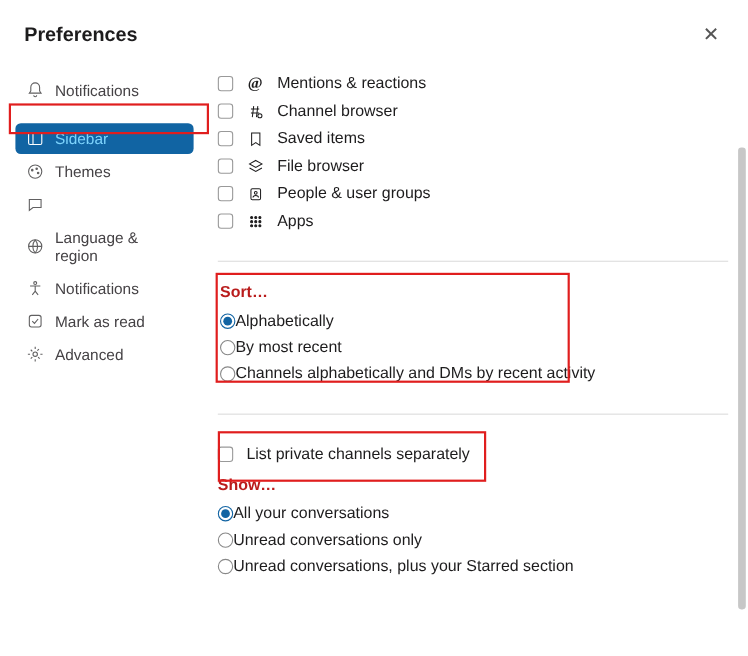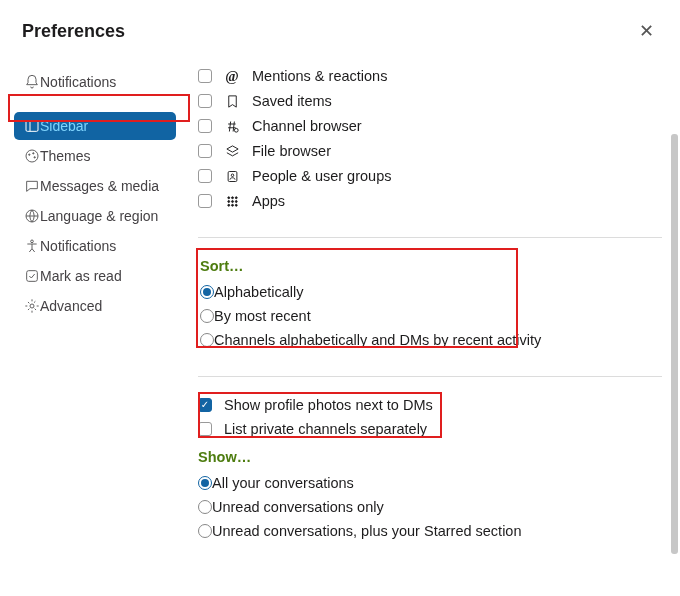--- a/index.html
+++ b/index.html
@@ -44,20 +44,21 @@
     overflow: hidden;
   }
   .nav {
     width: 184px;
     padding: 12px 8px 0 14px;
     flex-shrink: 0;
   }
   .nav-item {
     display: flex;
     align-items: center;
+    gap: 10px;
     padding: 6px 10px;
     border-radius: 5px;
     cursor: pointer;
     color: #454245;
     font-size: 14px;
     margin-bottom: 2px;
   }
   .nav-item.active {
     background: #1164a3;
     color: #7dd3fc;
@@ -137,21 +138,21 @@
 
   hr.sep {
     border: none;
     border-top: 1px solid #dcdcdc;
     margin: 28px 0 18px 0;
   }
 
   .section-heading {
     font-size: 14.5px;
     font-weight: 700;
-    color: #4d7c0f;
+    color: #b91c1c;
     margin-bottom: 10px;
   }
   .radio-list { display: flex; flex-direction: column; gap: 8px; }
   .radio-row {
     display: flex;
     align-items: center;
     font-size: 14.5px;
     color: #1d1c1d;
   }
   .radio {
@@ -230,21 +231,20 @@
           </span>
         <span>Themes</span>
       </div>
 
       <div class="nav-item">
         <span class="nav-icon">
             <svg viewBox="0 0 24 24" width="16" height="16">
               <path d="M4 5h16v11H9l-5 4V5z"></path>
             </svg>
           </span>
-        <span>Messages &amp; media</span>
       </div>
 
       <div class="nav-item">
         <span class="nav-icon">
             <svg viewBox="0 0 24 24" width="16" height="16">
               <circle cx="12" cy="12" r="9"></circle>
               <path d="M3 12h18M12 3a14 14 0 0 1 0 18M12 3a14 14 0 0 0 0 18"></path>
             </svg>
           </span>
         <span>Language &amp; region</span>
@@ -283,39 +283,39 @@
       <div class="highlight-sidebar"></div>
     </div>
 
     <div class="main">
 
       <div class="check-list">
         <div class="check-row">
           <span class="cb"></span>
           <span class="item-icon at-icon">@</span>
           <span>Mentions &amp; reactions</span>
-        </div>
-        <div class="check-row">
-          <span class="cb"></span>
-          <span class="item-icon">
-              <svg viewBox="0 0 24 24" width="15" height="15">
-                <path d="M6 3h12v18l-6-4-6 4V3z"></path>
-              </svg>
-            </span>
-          <span>Saved items</span>
         </div>
         <div class="check-row">
           <span class="cb"></span>
           <span class="item-icon">
               <svg viewBox="0 0 24 24" width="15" height="15">
                 <path d="M5 8h12M5 14h12M9 4l-2 16M15 4l-2 16"></path>
                 <circle cx="18" cy="18" r="3"></circle>
               </svg>
             </span>
           <span>Channel browser</span>
+        </div>
+        <div class="check-row">
+          <span class="cb"></span>
+          <span class="item-icon">
+              <svg viewBox="0 0 24 24" width="15" height="15">
+                <path d="M6 3h12v18l-6-4-6 4V3z"></path>
+              </svg>
+            </span>
+          <span>Saved items</span>
         </div>
         <div class="check-row">
           <span class="cb"></span>
           <span class="item-icon">
               <svg viewBox="0 0 24 24" width="15" height="15">
                 <path d="M12 3l9 5-9 5-9-5 9-5z"></path>
                 <path d="M3 14l9 5 9-5"></path>
               </svg>
             </span>
           <span>File browser</span>
@@ -366,24 +366,20 @@
           <div class="radio-row">
             <span class="radio"></span>
             <span>Channels alphabetically and DMs by recent activity</span>
           </div>
         </div>
       </div>
 
       <hr class="sep">
 
       <div class="dm-block">
-        <div class="check-row">
-          <span class="cb checked"></span>
-          <span>Show profile photos next to DMs</span>
-        </div>
         <div class="check-row" style="margin-top:8px">
           <span class="cb"></span>
           <span>List private channels separately</span>
         </div>
       </div>
 
       <div class="show-block">
         <div class="section-heading">Show…</div>
         <div class="radio-list">
           <div class="radio-row">

